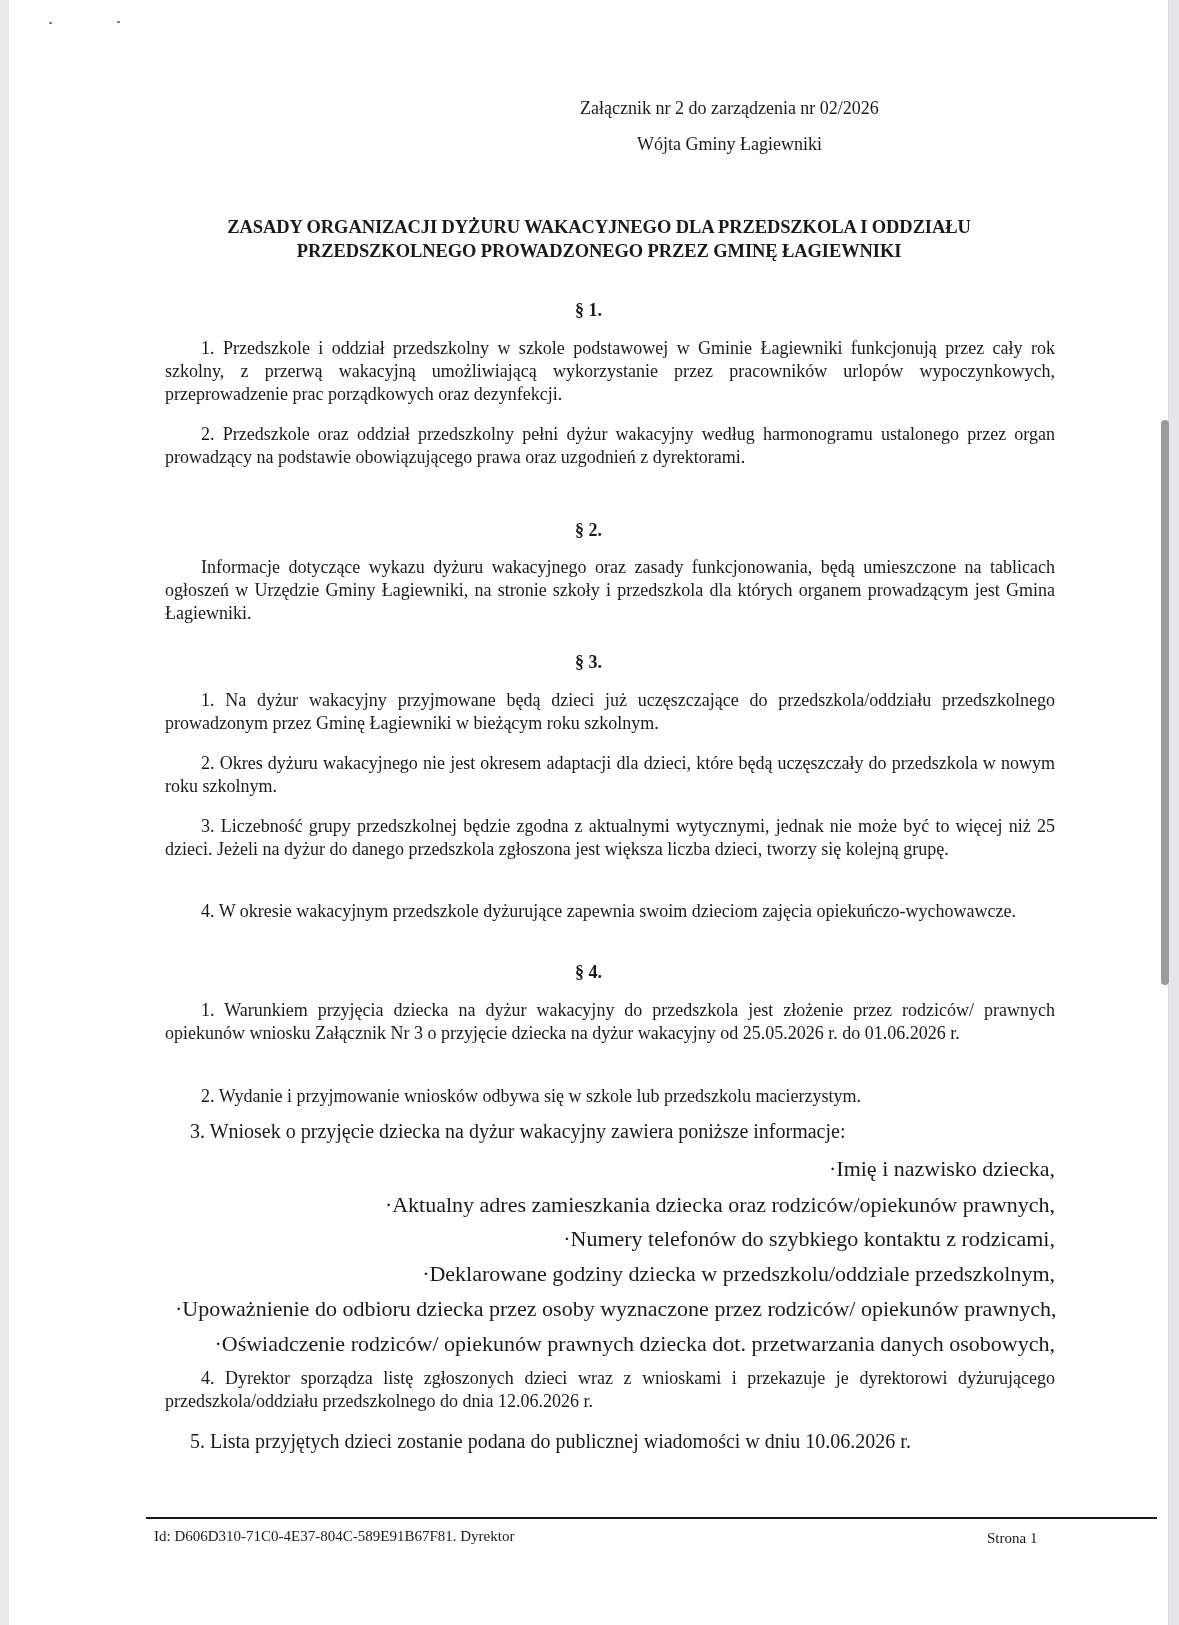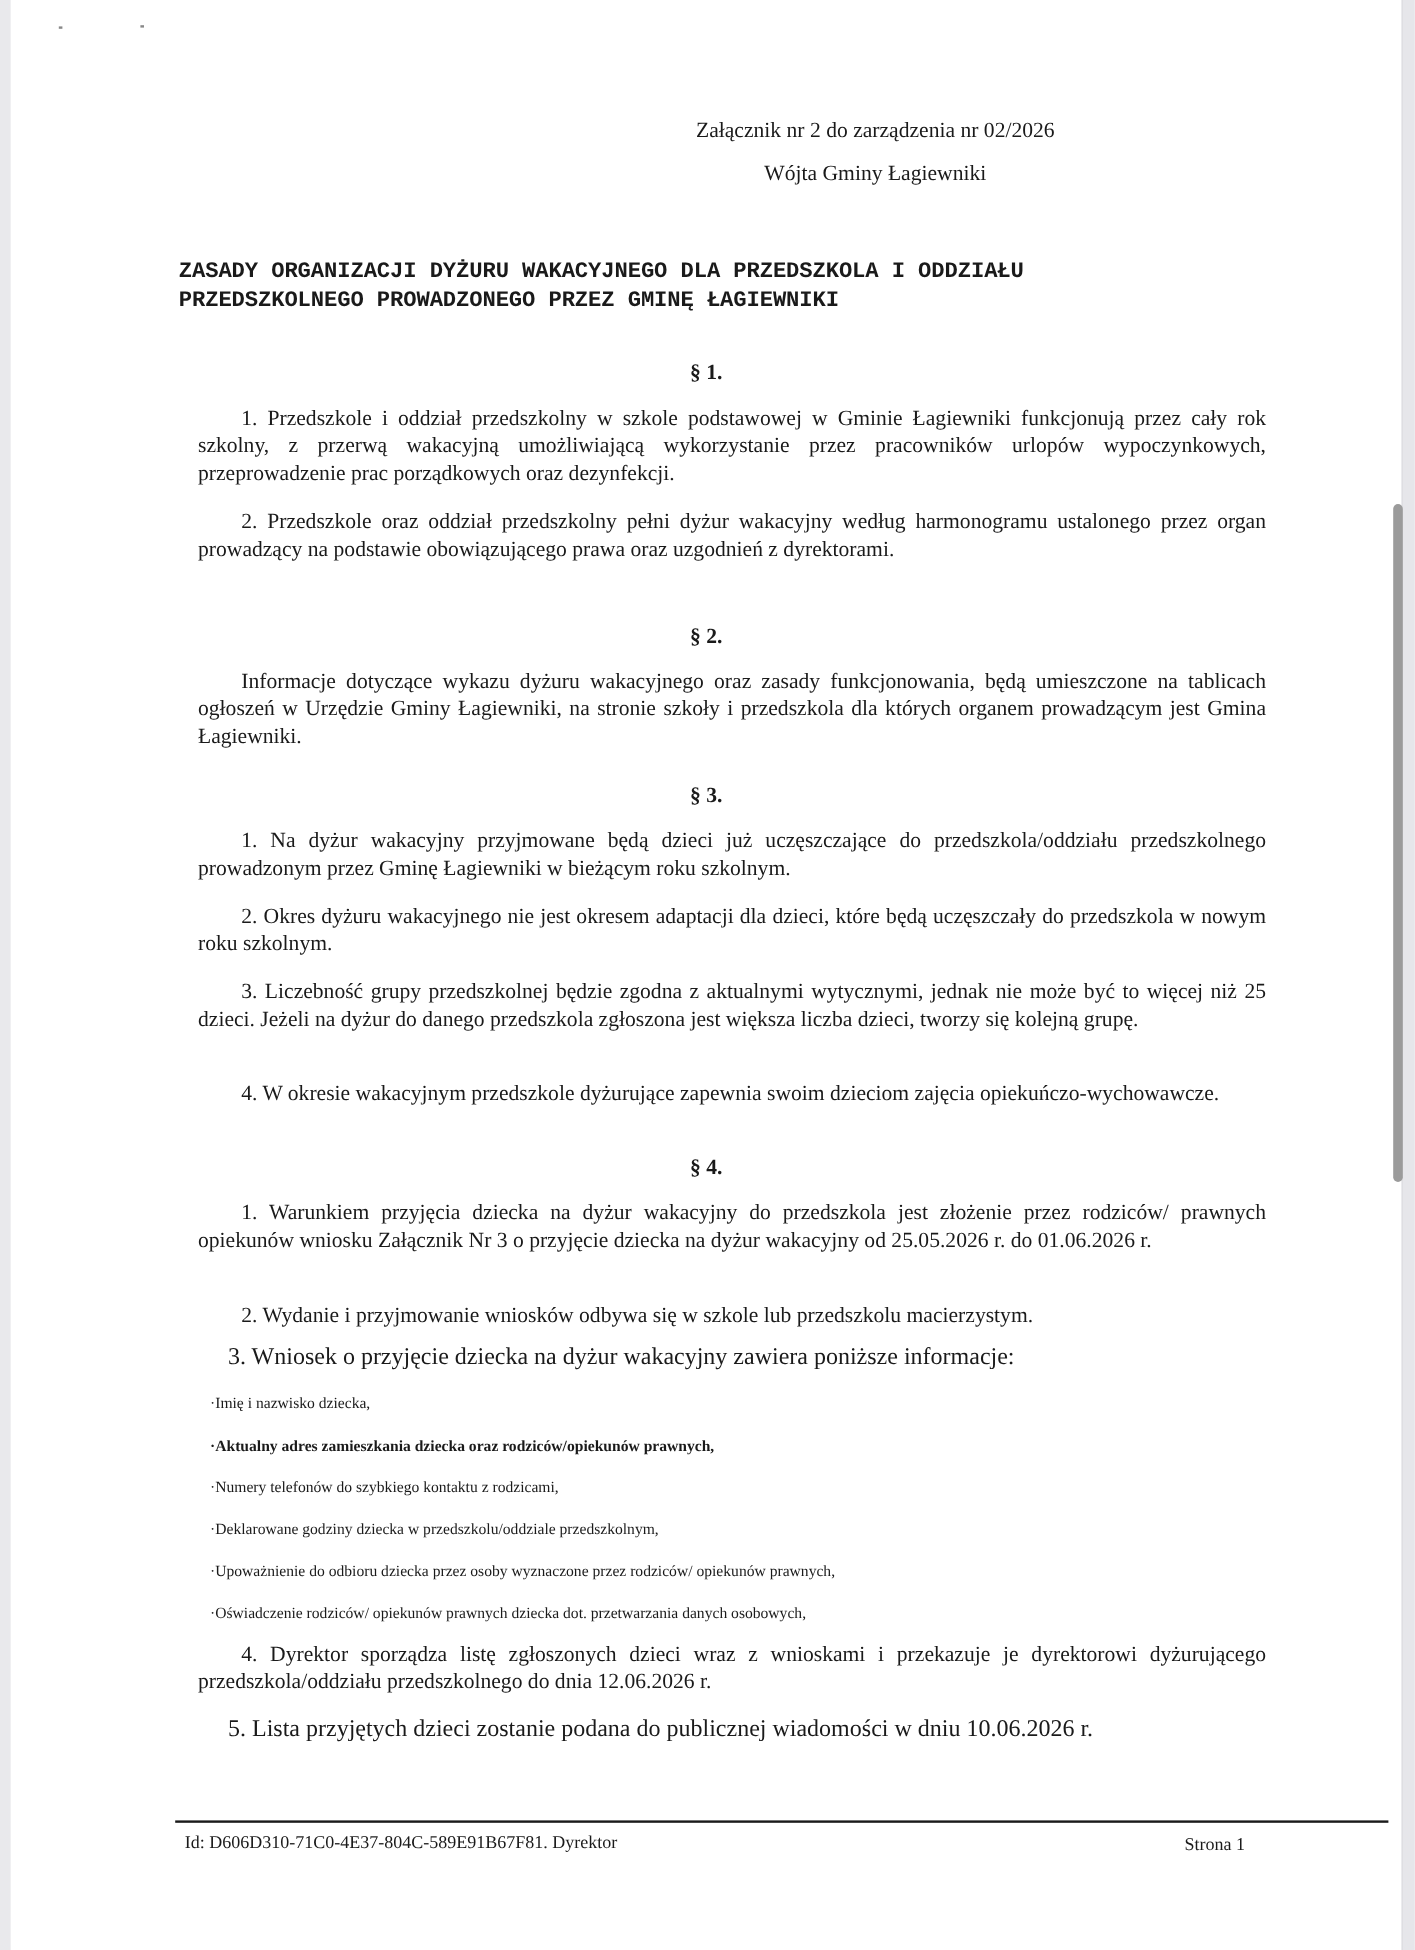--- a/index.html
+++ b/index.html
@@ -33,43 +33,44 @@
     position: absolute; left: 9px; top: 0; width: 1159px; height: 1625px;
     background: #ffffff;
   }
   .header-block {
     position: absolute; left: 571px; top: 90px;
     font-size: 18px; line-height: 36px;
   }
   .header-block div { white-space: nowrap; text-align: center; }
   .title {
     position: absolute; left: 140px; top: 215px; width: 900px;
+    text-align: center;
     font-weight: bold;
     font-size: 18.5px;
     line-height: 24px;
     letter-spacing: -0.1px;
-    font-family: Liberation Mono, monospace;
   }
   .section-heading {
     position: absolute; left: 0; width: 1159px;
     text-align: center;
     font-weight: bold;
     font-size: 18px;
   }
   .para {
     position: absolute; left: 156px; width: 890px;
     font-size: 18px;
     line-height: 23px;
     text-align: justify;
     text-indent: 36px;
   }
   .bullet {
     position: absolute; left: 166px; width: 880px;
-    font-size: 13px; line-height: 23px;
+    font-size: 22px; line-height: 23px;
     white-space: nowrap;
+    text-align: right;
   }
   .item-line {
     position: absolute; left: 181px;
     font-size: 20px; line-height: 23px;
     white-space: nowrap;
   }
   .footer-rule {
     position: absolute; left: 137px; top: 1517px; width: 1011px; height: 2px;
     background: #1a1a1a;
   }
@@ -117,21 +118,21 @@
   <div class="para" style="top:752px;">2. Okres dyżuru wakacyjnego nie jest okresem adaptacji dla dzieci, które będą uczęszczały do przedszkola w nowym roku szkolnym.</div>
   <div class="para" style="top:815px;">3. Liczebność grupy przedszkolnej będzie zgodna z aktualnymi wytycznymi, jednak nie może być to więcej niż 25 dzieci. Jeżeli na dyżur do danego przedszkola zgłoszona jest większa liczba dzieci, tworzy się kolejną grupę.</div>
   <div class="para" style="top:900px;">4. W okresie wakacyjnym przedszkole dyżurujące zapewnia swoim dzieciom zajęcia opiekuńczo-wychowawcze.</div>
 
   <div class="section-heading" style="top:962px;">§ 4.</div>
   <div class="para" style="top:999px;">1. Warunkiem przyjęcia dziecka na dyżur wakacyjny do przedszkola jest złożenie przez rodziców/ prawnych opiekunów wniosku Załącznik Nr 3 o przyjęcie dziecka na dyżur wakacyjny od 25.05.2026 r. do 01.06.2026 r.</div>
   <div class="para" style="top:1085px;">2. Wydanie i przyjmowanie wniosków odbywa się w szkole lub przedszkolu macierzystym.</div>
   <div class="item-line" style="top:1120px;">3. Wniosek o przyjęcie dziecka na dyżur wakacyjny zawiera poniższe informacje:</div>
 
   <div class="bullet" style="top:1157px;">·Imię i nazwisko dziecka,</div>
-  <div class="bullet" style="top:1193px;font-weight:bold;">·Aktualny adres zamieszkania dziecka oraz rodziców/opiekunów prawnych,</div>
+  <div class="bullet" style="top:1193px;">·Aktualny adres zamieszkania dziecka oraz rodziców/opiekunów prawnych,</div>
   <div class="bullet" style="top:1227px;">·Numery telefonów do szybkiego kontaktu z rodzicami,</div>
   <div class="bullet" style="top:1262px;">·Deklarowane godziny dziecka w przedszkolu/oddziale przedszkolnym,</div>
   <div class="bullet" style="top:1297px;">·Upoważnienie do odbioru dziecka przez osoby wyznaczone przez rodziców/ opiekunów prawnych,</div>
   <div class="bullet" style="top:1332px;">·Oświadczenie rodziców/ opiekunów prawnych dziecka dot. przetwarzania danych osobowych,</div>
 
   <div class="para" style="top:1367px;">4. Dyrektor sporządza listę zgłoszonych dzieci wraz z wnioskami i przekazuje je dyrektorowi dyżurującego przedszkola/oddziału przedszkolnego do dnia 12.06.2026 r.</div>
   <div class="item-line" style="top:1430px;">5. Lista przyjętych dzieci zostanie podana do publicznej wiadomości w dniu 10.06.2026 r.</div>
 
   <div class="footer-rule"></div>
   <div class="footer-id">Id: D606D310-71C0-4E37-804C-589E91B67F81. Dyrektor</div>

